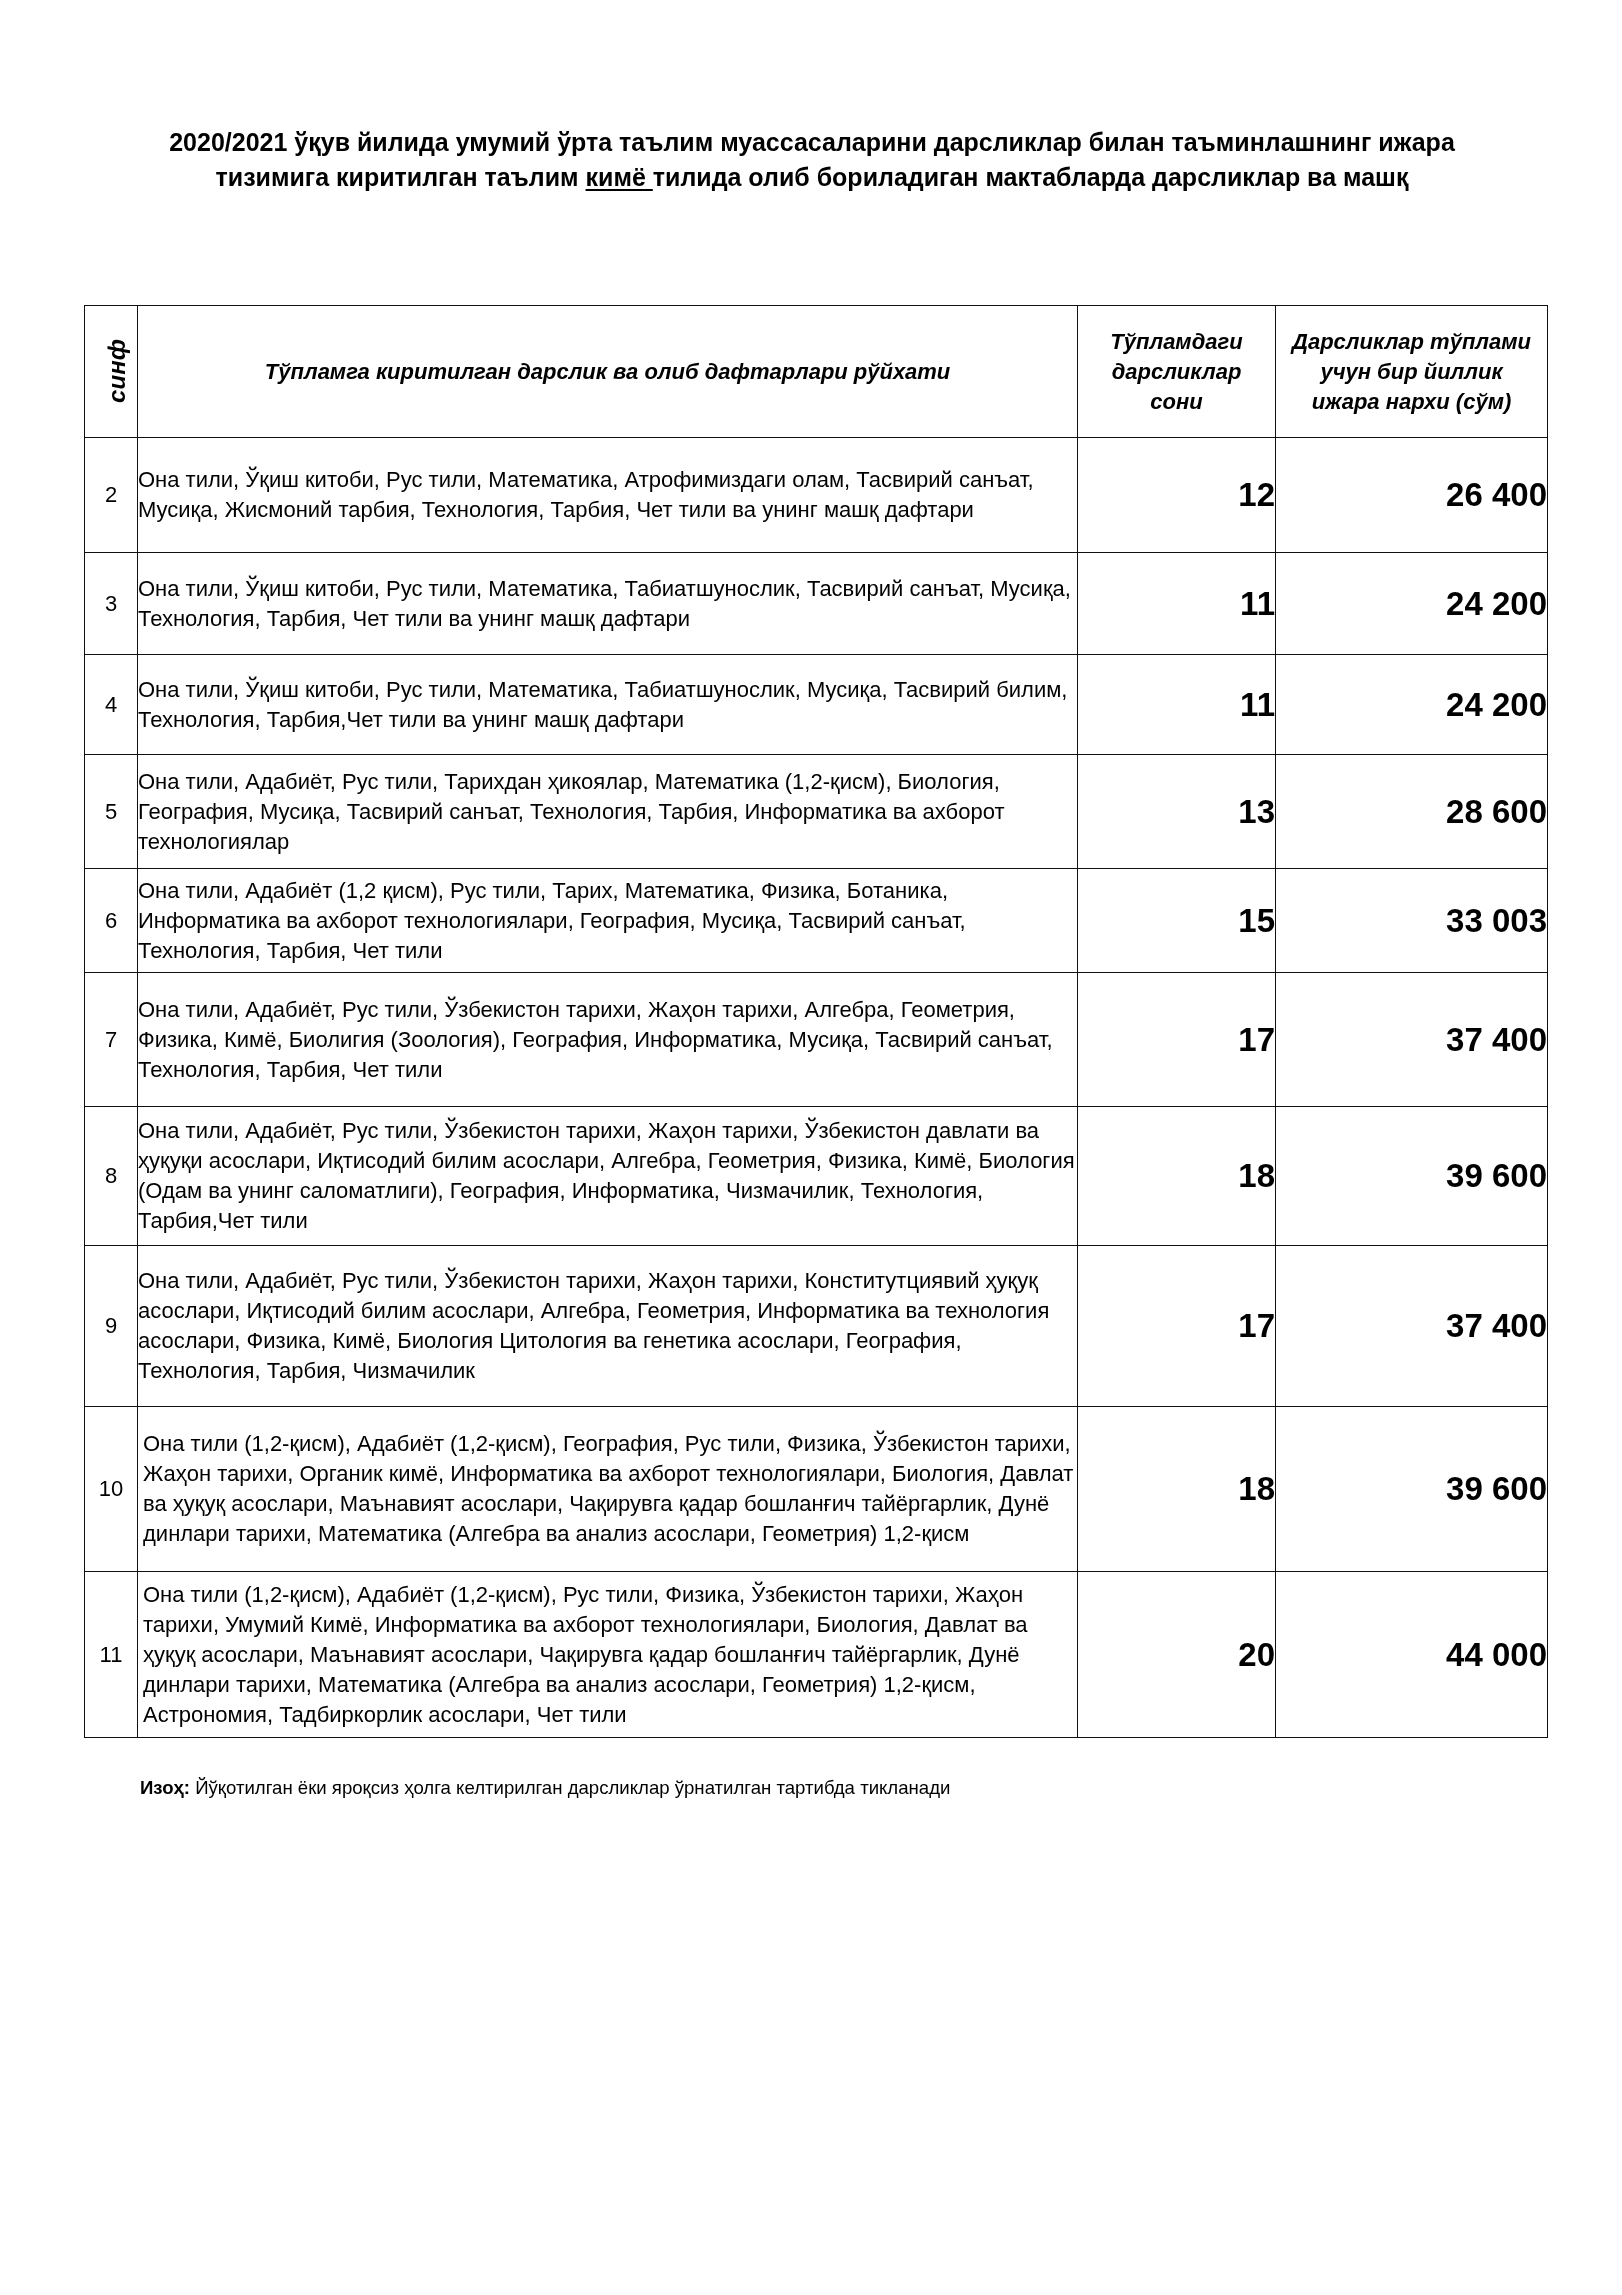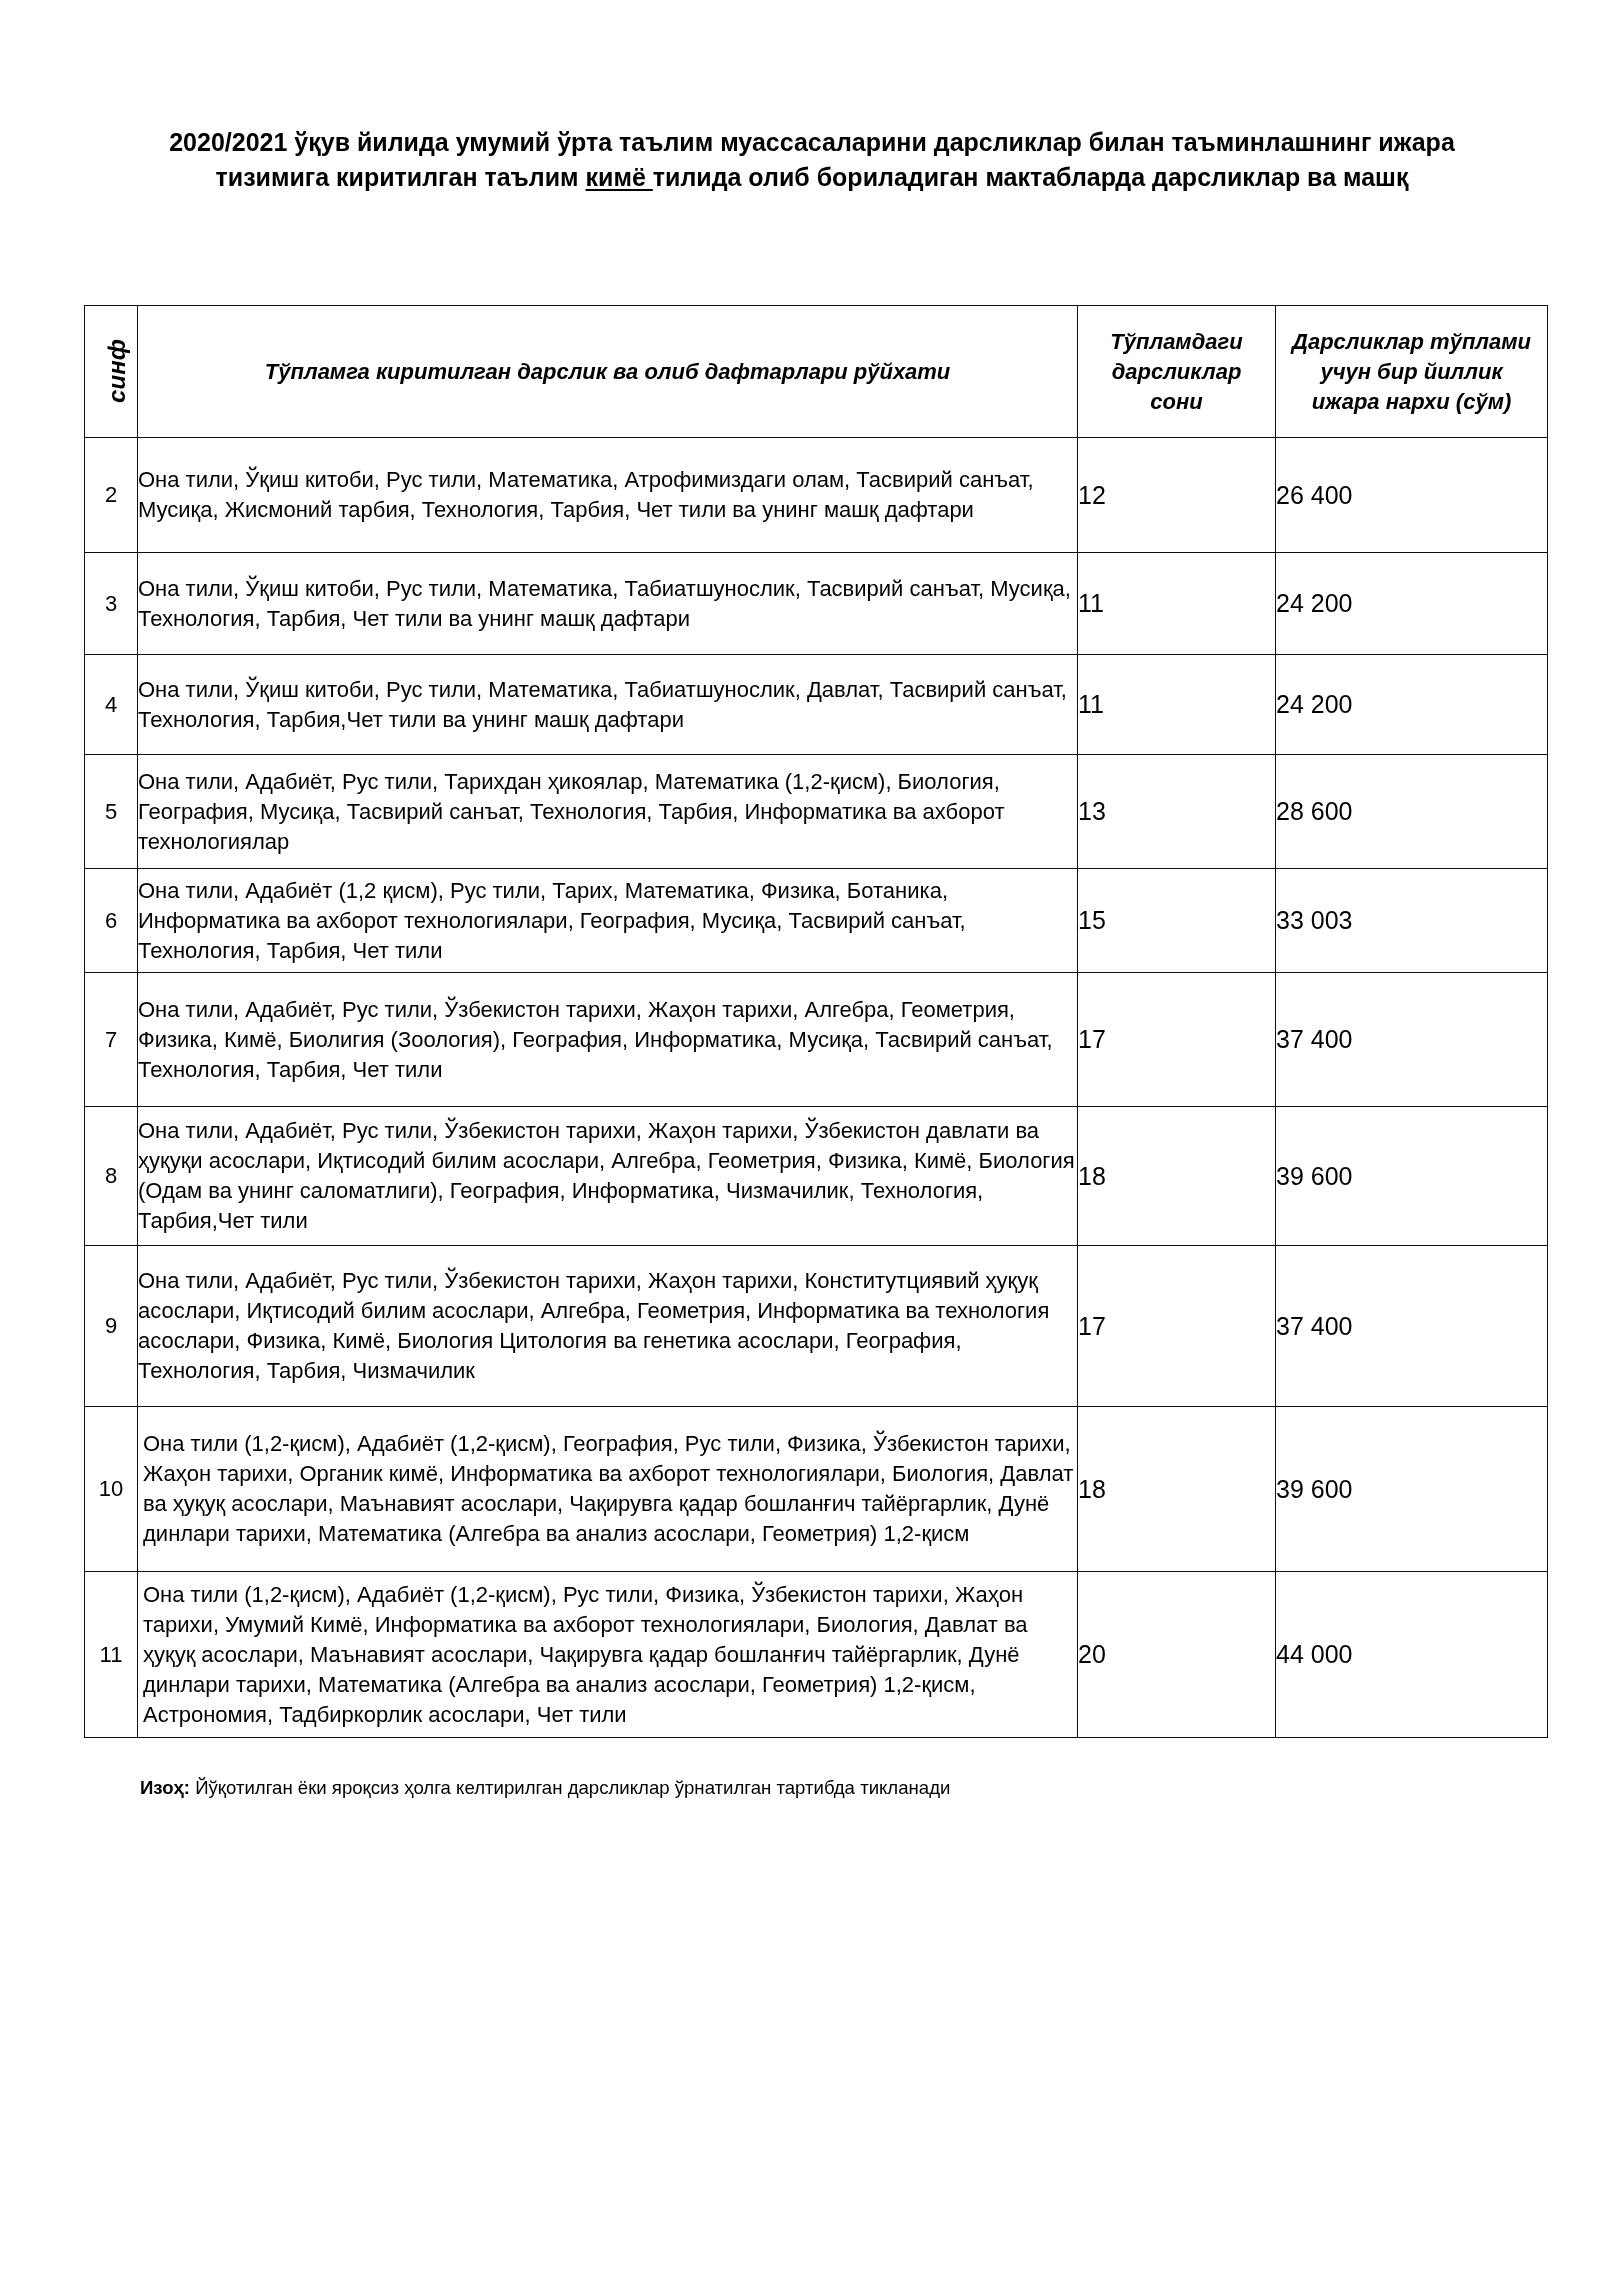--- a/index.html
+++ b/index.html
@@ -11,21 +11,21 @@
   table.main { position: absolute; left: 84px; top: 305px; width: 1463px;
                border-collapse: collapse; table-layout: fixed; }
   table.main td, table.main th { border: 1.7px solid #111; padding: 0; vertical-align: middle; }
   col.c1 { width: 53px; } col.c2 { width: 940px; } col.c3 { width: 198px; } col.c4 { width: 272px; }
   th { font-weight: bold; font-size: 22px; line-height: 30px; text-align: center; height: 131px; font-style: italic; }
   th.vert { position: relative; }
   th.vert span { display: inline-block; transform: rotate(-90deg); white-space: nowrap; font-size: 24px; }
   td.grade { text-align: center; font-size: 22px; }
   td.subjects { font-size: 22px; line-height: 30px; padding: 3.4px 6.8px 3.4px 25px; }
   td.subjects.tight { padding-left: 5px; }
-  td.num { text-align: left; font-weight: normal; font-size: 25px; }
+  td.num { text-align: right; font-weight: bold; font-size: 33px; }
   .footnote { position: absolute; left: 140px; top: 1777px; font-size: 18.6px; }
   .footnote b { font-weight: bold; }
 </style>
 </head>
 <body>
 
 <div class="title">
   <div>2020/2021 ўқув йилида умумий ўрта таълим муассасаларини дарсликлар билан таъминлашнинг ижара</div>
   <div><span>тизимига киритилган таълим </span><u>кимё </u><span>тилида олиб бориладиган мактабларда дарсликлар ва машқ</span></div>
 </div>
@@ -53,21 +53,21 @@
         <td class="num">26 400</td>
       </tr>
       <tr style="height: 102px;">
         <td class="grade">3</td>
         <td class="subjects">Она тили, Ўқиш китоби, Рус тили, Математика, Табиатшунослик, Тасвирий санъат,  Мусиқа, Технология, Тарбия, Чет тили ва унинг машқ дафтари</td>
         <td class="num">11</td>
         <td class="num">24 200</td>
       </tr>
       <tr style="height: 100px;">
         <td class="grade">4</td>
-        <td class="subjects">Она тили, Ўқиш китоби, Рус тили, Математика, Табиатшунослик, Давлат, Тасвирий санъат, Технология, Тарбия,Чет тили ва унинг машқ дафтари</td>
+        <td class="subjects">Она тили, Ўқиш китоби, Рус тили, Математика, Табиатшунослик, Мусиқа, Тасвирий билим, Технология, Тарбия,Чет тили ва унинг машқ дафтари</td>
         <td class="num">11</td>
         <td class="num">24 200</td>
       </tr>
       <tr style="height: 114px;">
         <td class="grade">5</td>
         <td class="subjects">Она тили, Адабиёт, Рус тили, Тарихдан ҳикоялар, Математика (1,2-қисм), Биология, География, Мусиқа, Тасвирий санъат, Технология, Тарбия, Информатика ва ахборот технологиялар</td>
         <td class="num">13</td>
         <td class="num">28 600</td>
       </tr>
       <tr style="height: 104px;">

